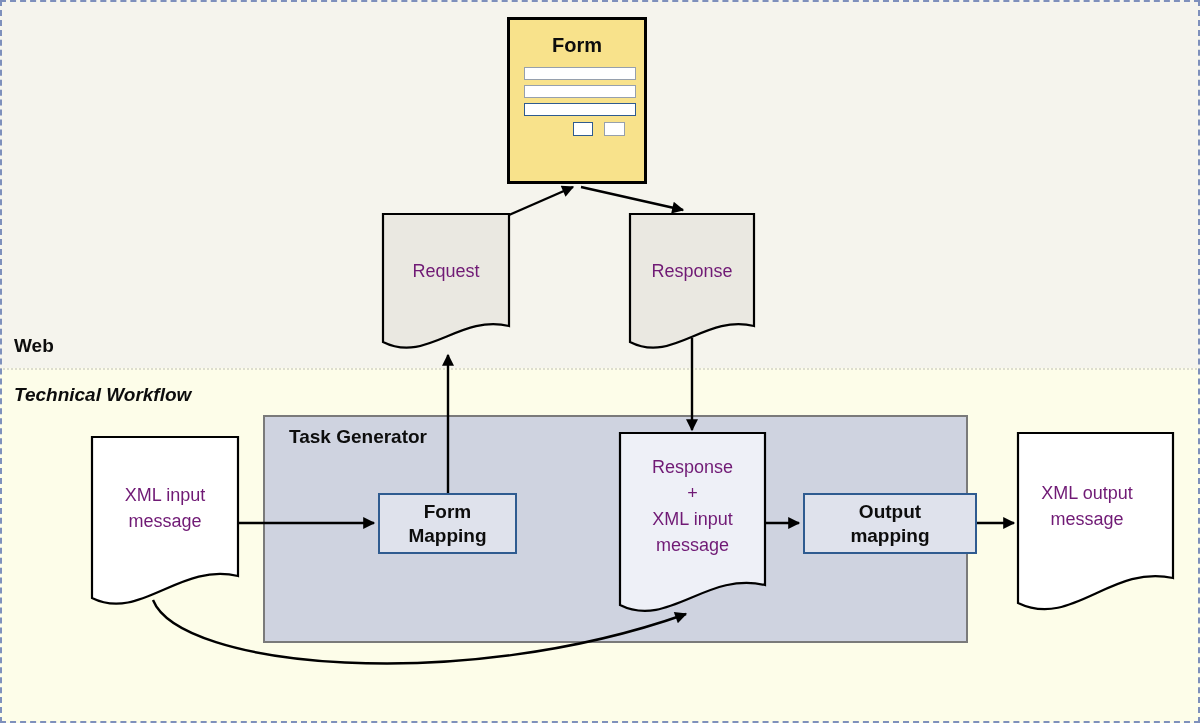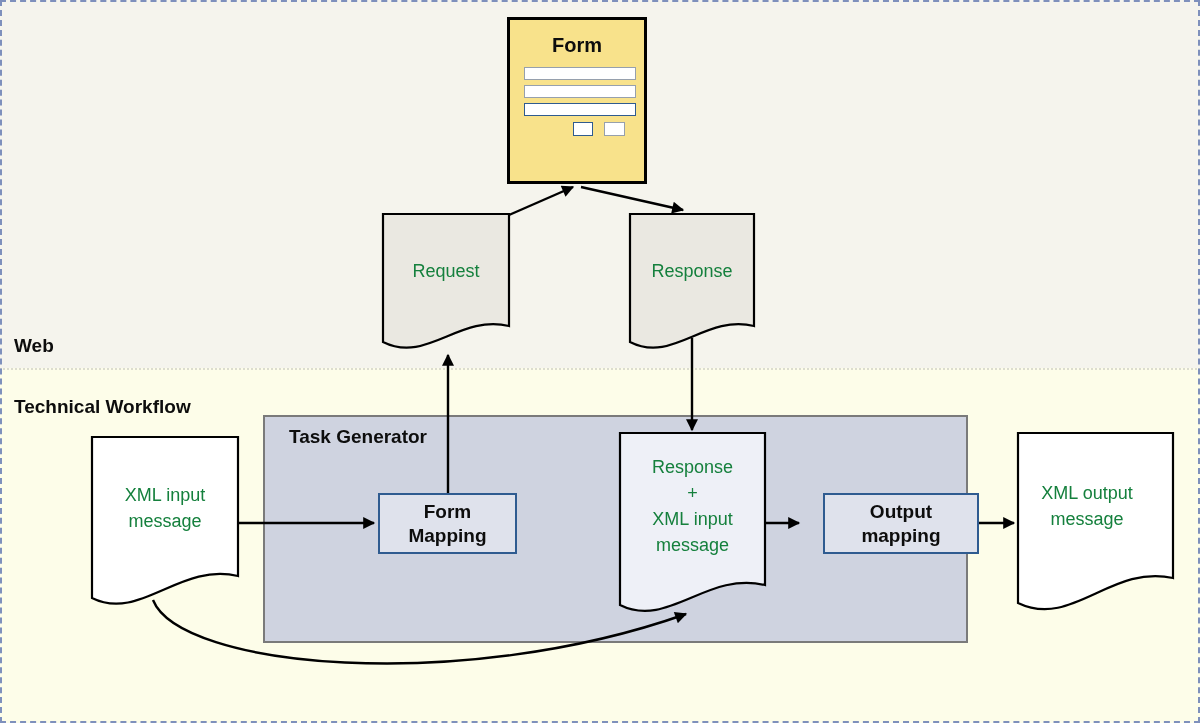--- a/index.html
+++ b/index.html
@@ -28,21 +28,21 @@
     position: absolute; left: 0; top: 0; width: 1200px; height: 723px;
     border: 2px dashed var(--outer_border);
     pointer-events: none; z-index: 10;
   }
 
   .sec-label {
     position: absolute; z-index: 4;
     font-size: 19px; font-weight: bold; white-space: nowrap;
   }
   .sec-label.web  { left: 14px; top: 335px; }
-  .sec-label.tech { left: 14px; top: 396px; }
+  .sec-label.tech { left: 14px; top: 384px; font-style: italic; }
 
   
   .tg-box {
     position: absolute; left: 263px; top: 415px; width: 705px; height: 228px;
     background: var(--task_generator_fill);
     border: 2px solid var(--task_generator_border);
     z-index: 1;
   }
   .tg-label {
     position: absolute; left: 289px; top: 426px; z-index: 4;
@@ -82,26 +82,26 @@
 
   
   .map-box {
     position: absolute; width: 139px; height: 61px; z-index: 3;
     background: var(--mapping_fill);
     border: 2px solid var(--mapping_border);
     display: flex; flex-direction: column; align-items: center; justify-content: center;
     font-size: 19px; font-weight: bold; line-height: 24px; text-align: center;
   }
   .map-box.form-mapping   { left: 378px; top: 493px; }
-  .map-box.output-mapping { left: 803px; top: 493px; width: 156px; margin-left: 20px; }
+  .map-box.output-mapping { left: 803px; top: 493px; width: 174px; }
 
   
   .doc-label {
     position: absolute; z-index: 3; text-align: center;
-    font-size: 18px; line-height: 26px; color: #15803d;
+    font-size: 18px; line-height: 26px; color: #701a75;
   }
   .doc-label.request   { left: 383px; top: 258px; width: 126px; }
   .doc-label.response  { left: 630px; top: 258px; width: 124px; }
   .doc-label.xml-in    { left: 92px;  top: 482px; width: 146px; }
   .doc-label.resp-plus { left: 620px; top: 454px; width: 145px; }
   .doc-label.xml-out   { left: 1018px; top: 480px; width: 138px; }
   .doc-label div { white-space: nowrap; }
 </style>
 </head>
 <body>

